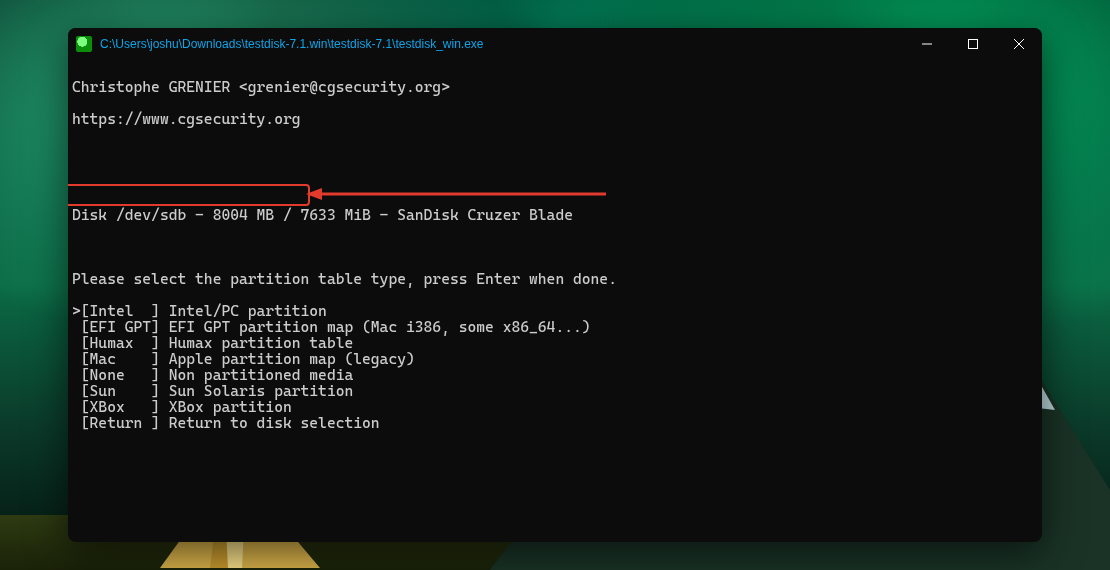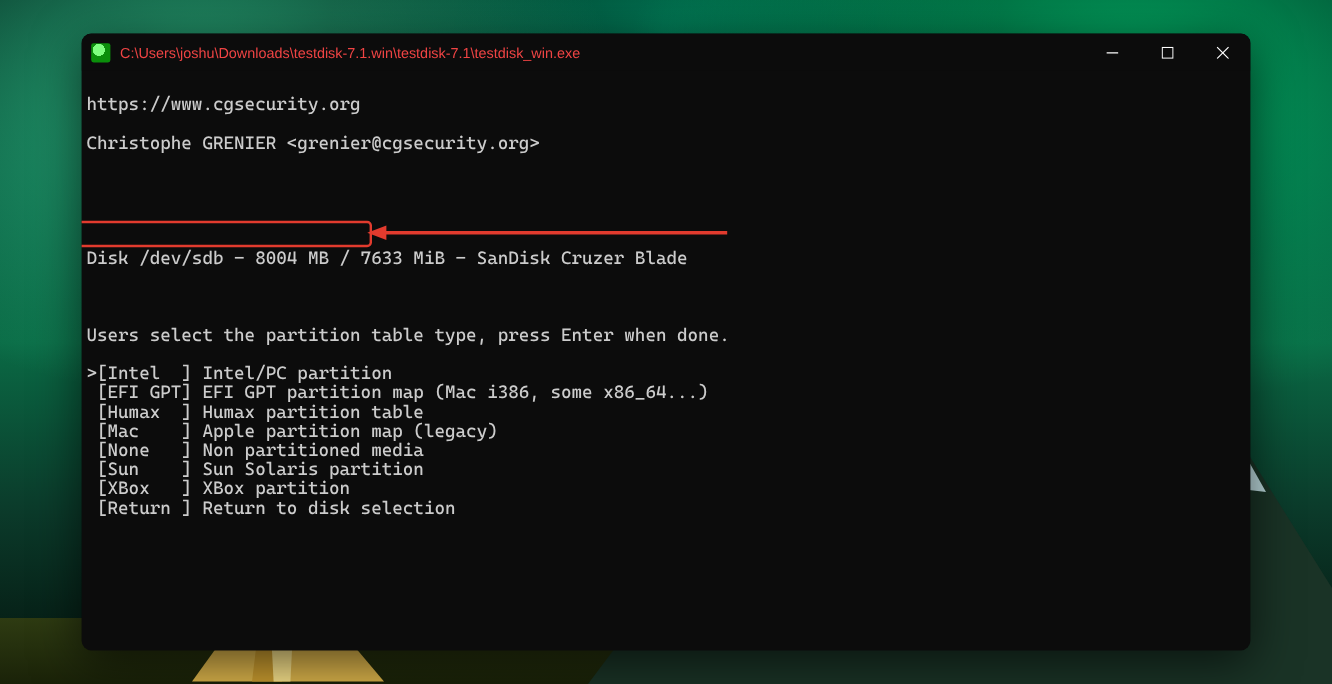--- a/index.html
+++ b/index.html
@@ -25,21 +25,21 @@
     background:linear-gradient(180deg,#2e3b12 0%,#1a2208 100%)}
   
   .window{
     position:absolute;left:68px;top:28px;width:974px;height:514px;
     background:#0c0c0c;border-radius:8px;
     box-shadow:0 10px 40px rgba(0,0,0,0.6);
     display:flex;flex-direction:column;overflow:hidden;
   }
   .titlebar{
     height:31px;background:#0c0c0c;display:flex;align-items:center;
-    color:#ef4444;font-size:12px;font-family:"Segoe UI",sans-serif;
+    color:#0ea5e9;font-size:12px;font-family:"Segoe UI",sans-serif;
     padding-left:8px;flex:0 0 auto;
   }
   .titlebar .app-icon{width:16px;height:16px;margin-right:8px;
     background:radial-gradient(circle at 40% 35%,#7fff7f 0 35%,#0b8f0b 36% 100%);
     border-radius:2px;display:inline-block;flex:0 0 auto}
   .titlebar .title{flex:1 1 auto;white-space:nowrap;overflow:hidden}
   .win-controls{display:flex;height:100%}
   .win-btn{width:46px;height:31px;display:flex;align-items:center;justify-content:center;
     color:#fff}
   .win-btn svg{width:10px;height:10px;stroke:#fff;stroke-width:1;fill:none}
@@ -101,27 +101,27 @@
         <div class="win-btn close">
           <svg viewBox="0 0 10 10">
               <line x1="0" y1="0" x2="10" y2="10"></line>
               <line x1="10" y1="0" x2="0" y2="10"></line>
             </svg>
         </div>
       </div>
     </div>
 
     <div class="console">
+<div class="line">Christophe GRENIER &lt;grenier@cgsecurity.org&gt;</div>
 <div class="line">https://www.cgsecurity.org</div>
-<div class="line">Christophe GRENIER &lt;grenier@cgsecurity.org&gt;</div>
 <div class="line"> </div>
 <div class="line"> </div>
 <div class="line">Disk /dev/sdb - 8004 MB / 7633 MiB - SanDisk Cruzer Blade</div>
 <div class="line"> </div>
-<div class="line">Users select the partition table type, press Enter when done.</div>
+<div class="line">Please select the partition table type, press Enter when done.</div>
 <div id="menu-container"><div class="line">&gt;[Intel  ] Intel/PC partition</div><div class="line"> [EFI GPT] EFI GPT partition map (Mac i386, some x86_64...)</div><div class="line"> [Humax  ] Humax partition table</div><div class="line"> [Mac    ] Apple partition map (legacy)</div><div class="line"> [None   ] Non partitioned media</div><div class="line"> [Sun    ] Sun Solaris partition</div><div class="line"> [XBox   ] XBox partition</div><div class="line"> [Return ] Return to disk selection</div></div>
 <div class="line"> </div>
 <div class="line"> </div>
 
 
 
 
       
       <div class="hl-box" style="left:-6px;top:125px;width:244px;height:18px"></div>
       <svg class="arrow" style="left:238px;top:126px;width:310px;height:18px" viewBox="0 0 310 18">

